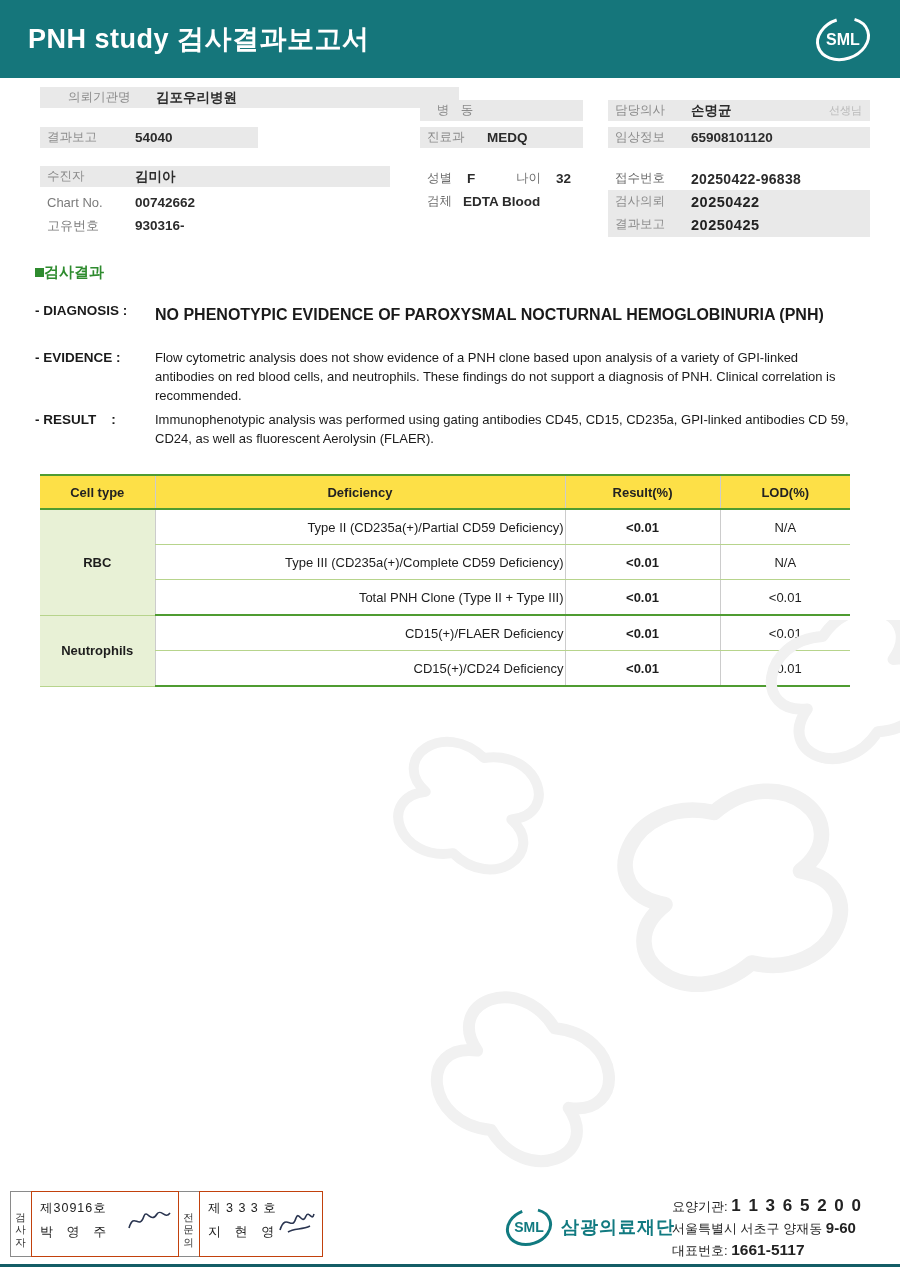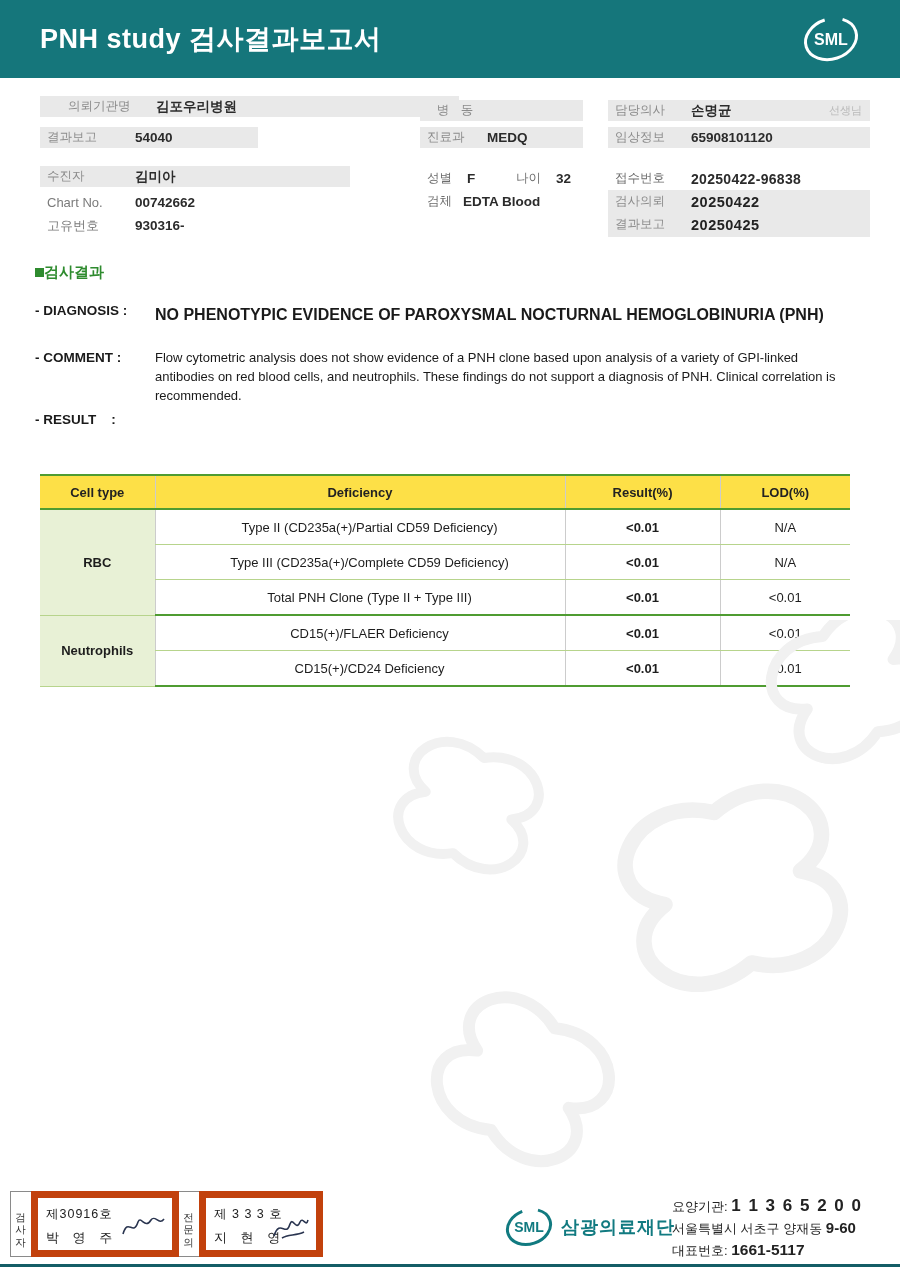--- a/index.html
+++ b/index.html
@@ -4,21 +4,21 @@
 <style>
   html,body { margin:0; padding:0; background:#fff; }
   .page {
     position:relative; width:900px; height:1271px; background:#fff;
     font-family:"Liberation Sans", sans-serif; overflow:hidden;
   }
   
   .header {
     position:absolute; top:0; left:0; width:900px; height:78px;
     background:#15767b; display:flex; align-items:center;
-    justify-content:space-between; padding:0 40px; box-sizing:border-box;
+    justify-content:space-between; padding:0 28px; box-sizing:border-box;
   }
   .header-title { color:#fff; font-size:27px; font-weight:bold; letter-spacing:.5px; }
   
   .strip, .plain-row {
     position:absolute; height:21px; display:flex; align-items:center;
     font-size:13px; box-sizing:border-box; padding-left:7px;
   }
   .strip { background:#e9e9e9; }
   .lbl  { color:#8b8b8b; font-size:12.5px; flex:none; }
   .lblw88 { width:88px; } .lblw76 { width:76px; } .lblw60 { width:60px; } .lblw40 { width:40px; }
@@ -53,35 +53,35 @@
     border-top:2px solid #4f9c31; border-bottom:2px solid #4f9c31; text-align:center;
   }
   .result-table td { height:32px; font-size:13px; color:#1d1d1d; }
   .vline { border-left:1px solid #cccccc; }
   .row-sep td { border-bottom:1px solid #b7d48c; }
   .group-end td { border-bottom:2px solid #4f9c31; }
   .ctype {
     background:#e8f1d6; font-weight:bold; text-align:center;
     border-bottom:2px solid #4f9c31;
   }
-  .def { padding-left:20px; text-align:center;margin-left:18px; }
+  .def { padding-left:20px; text-align:right;margin-left:18px; }
   .res { text-align:center; font-weight:bold; }
   .lod { text-align:center; }
   
   .watermark { position:absolute; left:320px; top:620px; pointer-events:none; }
   
   .stamp-area { position:absolute; left:10px; top:1191px; height:66px; display:flex; }
   .role-cell {
     width:22px; border:1px solid #8a8a8a; box-sizing:border-box;
     display:flex; align-items:center; justify-content:center;
     font-size:10.5px; color:#333;
     writing-mode:vertical-rl; text-orientation:upright; letter-spacing:2px;
   }
   .stamp-cell {
-    border:7px solid #c2410c; box-sizing:border-box; margin-left:-1px;
+    border:1px solid #c2410c; box-sizing:border-box; margin-left:-1px;
     padding:8px 8px 0 8px; position:relative; color:#222;
   }
   .stamp-cell .cert { font-size:12.5px; margin-bottom:6px; letter-spacing:1px; }
   .stamp-cell .nm { font-size:13px; letter-spacing:5px; }
   .sig { position:absolute; right:6px; top:16px; }
   .role-cell + .stamp-cell { margin-left:-1px; }
   .role2 { margin-left:-1px; }
   .footer-logo { position:absolute; left:505px; top:1206px; display:flex; align-items:center; gap:8px; }
   .footer-org { color:#117a80; font-size:18px; font-weight:bold; letter-spacing:1px; }
   .footer-right { position:absolute; left:672px; top:1196px; width:222px; color:#222; }
@@ -97,29 +97,29 @@
 <div class="page">
 
   <div class="header">
     <div class="header-title">PNH study 검사결과보고서</div>
     <svg width="58" height="50" viewBox="0 0 58 50">
       <ellipse cx="29" cy="25" rx="26" ry="20" fill="none" stroke="#ffffff" stroke-width="3" stroke-dasharray="108 18" transform="rotate(-18 29 25)"></ellipse>
       <text x="29" y="31" text-anchor="middle" font-size="16" font-weight="bold" fill="#ffffff">SML</text>
     </svg>
   </div>
 
-  <div class="strip" style="top:96px; left:40px; width:419px;padding-left:28px;">
+  <div class="strip" style="top:87px; left:40px; width:419px;padding-left:28px;">
     <span class="lbl lblw88">의뢰기관명</span>
     <span class="val">김포우리병원</span>
   </div>
   <div class="strip" style="top:127px; left:40px; width:218px;">
     <span class="lbl lblw88">결과보고</span>
     <span class="val">54040</span>
   </div>
-  <div class="strip" style="top:166px; left:40px; width:310px;">
+  <div class="strip" style="top:166px; left:40px; width:350px;">
     <span class="lbl lblw88">수진자</span>
     <span class="val">김미아</span>
   </div>
   <div class="plain-row" style="top:192px; left:40px; width:350px;">
     <span class="lbl lblw88" style="color:#7a7a7a; font-size:13px;">Chart No.</span>
     <span class="val">00742662</span>
   </div>
   <div class="plain-row" style="top:215px; left:40px; width:350px;">
     <span class="lbl lblw88" style="color:#7a7a7a; font-size:13px;">고유번호</span>
     <span class="val">930316-</span>
@@ -169,24 +169,25 @@
   </div>
 
   <div class="section-head">
     <span class="bullet"></span>
     <span class="section-title">검사결과</span>
   </div>
 
   <div class="item-label" style="top:303px;">- DIAGNOSIS :</div>
   <div class="item-text bold" style="top:303px;">NO PHENOTYPIC EVIDENCE OF PAROXYSMAL NOCTURNAL HEMOGLOBINURIA (PNH)</div>
 
-  <div class="item-label" style="top:350px;">- COMMENT :</div>
+  <div class="item-label" style="top:350px;">- EVIDENCE :</div>
   <div class="item-text" style="top:349px;">Flow cytometric analysis does not show evidence of a PNH clone based upon analysis of a variety of GPI-linked antibodies on red blood cells, and neutrophils. These findings do not support a diagnosis of PNH. Clinical correlation is recommended.</div>
 
   <div class="item-label" style="top:412px;">- RESULT    :</div>
+  <div class="item-text" style="top:411px;">Immunophenotypic analysis was performed using gating antibodies CD45, CD15, CD235a, GPI-linked antibodies CD 59, CD24, as well as fluorescent Aerolysin (FLAER).</div>
 
   <table class="result-table">
     <colgroup>
         <col style="width:115px">
         <col style="width:410px">
         <col style="width:155px">
         <col style="width:130px">
       </colgroup>
     <thead>
       <tr>

